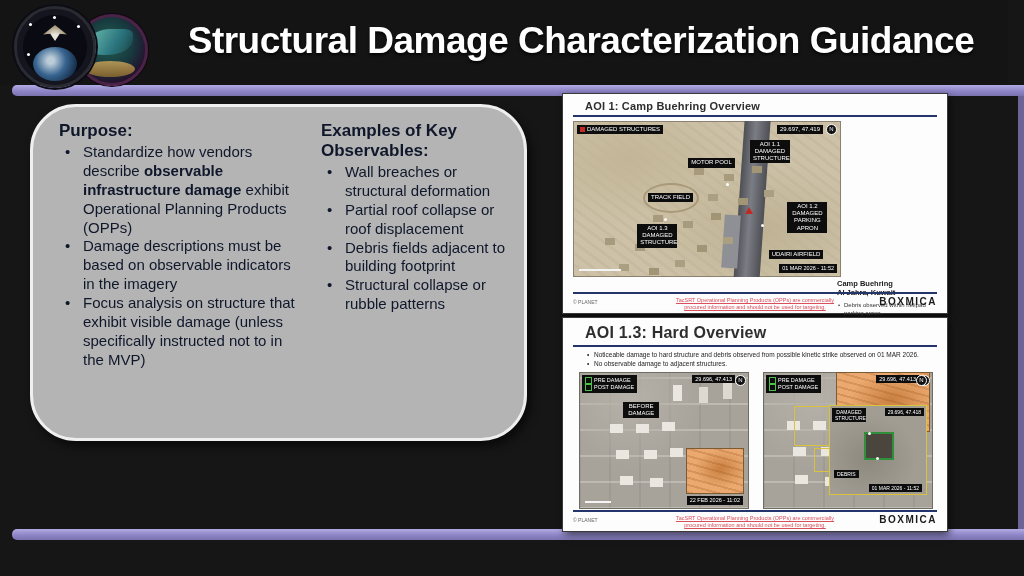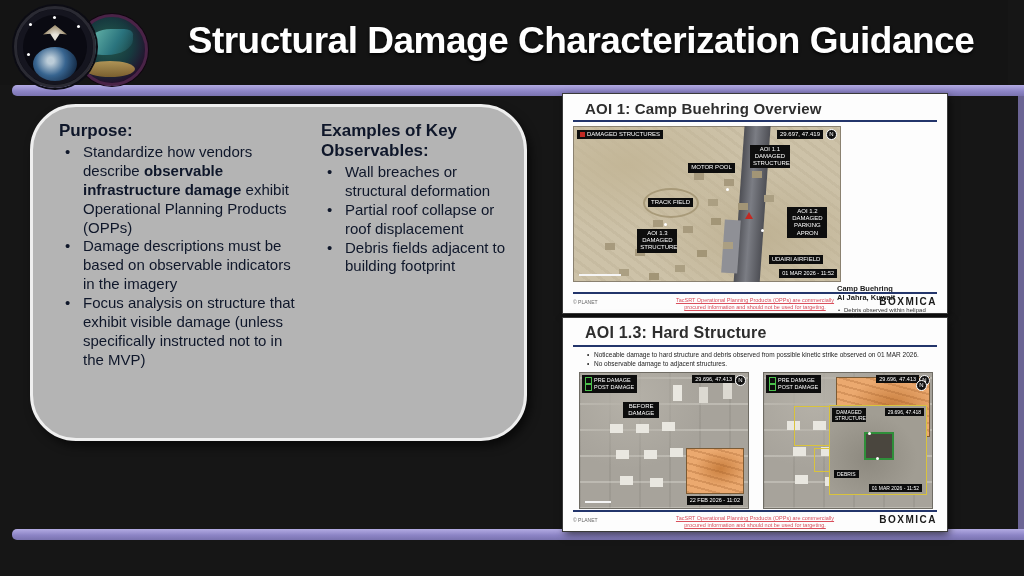--- a/index.html
+++ b/index.html
@@ -59,21 +59,21 @@
   .panel ul{list-style:none;margin:0;padding:0;font-size:15px;line-height:1.26;}
   .panel li{position:relative;padding-left:24px;margin:0;}
   .panel li::before{content:"•";position:absolute;left:6px;top:0;}
   .panel .b{font-weight:bold;}
 
   
   .mini{position:absolute;left:563px;width:384px;background:#fdfdfd;
     box-shadow:0 0 0 1px #3a3a3a,2px 3px 8px rgba(0,0,0,.7);box-sizing:border-box;padding:6px 10px 22px 10px;}
   .mini1{top:94px;height:219px;}
   .mini2{top:318px;height:213px;}
-  .mini-title{font-size:15px;color:#2e2e2e;font-weight:600;letter-spacing:.2px;padding-left:12px;}
+  .mini-title{font-size:11px;color:#2e2e2e;font-weight:600;letter-spacing:.2px;padding-left:12px;}
   .mini2 .mini-title{font-size:16px;}
   .mini-rule{height:0;border-bottom:2px solid #23356b;margin:3px 0 4px 0;}
   .mini-bullets{font-size:6.5px;color:#1c1c1c;margin:1px 0 2px 14px;line-height:1.35;}
   .mini-bullets div{position:relative;padding-left:7px;}
   .mini-bullets div::before{content:"•";position:absolute;left:0;top:0;}
 
   
   .map{position:relative;overflow:hidden;}
   .map1{
     width:268px;height:156px;float:left;
@@ -171,20 +171,21 @@
       <li>Damage descriptions must be based on observable indicators in the imagery</li>
       <li>Focus analysis on structure that exhibit visible damage (unless specifically instructed not to in the MVP)</li>
     </ul>
   </div>
   <div class="col2">
     <h3>Examples of Key Observables:</h3>
     <ul>
       <li>Wall breaches or structural deformation</li>
       <li>Partial roof collapse or roof displacement</li>
       <li>Debris fields adjacent to building footprint</li>
+      <li>Structural collapse or rubble patterns</li>
     </ul>
   </div>
 </div>
 
 <div class="mini mini1">
   <div class="mini-title">AOI 1: Camp Buehring Overview</div>
   <div class="mini-rule"></div>
 
   <div class="map map1">
     <div class="runway"></div>
@@ -233,21 +234,21 @@
     <div class="credit">© PLANET</div>
     <div class="disclaimer">
       <div>TacSRT Operational Planning Products (OPPs) are commercially</div>
       <div>procured information and should not be used for targeting.</div>
     </div>
     <div class="brand">BOXMICA</div>
   </div>
 </div>
 
 <div class="mini mini2">
-  <div class="mini-title">AOI 1.3: Hard Structure</div>
+  <div class="mini-title">AOI 1.3: Hard Overview</div>
   <div class="mini-rule"></div>
   <div class="mini-bullets">
     <div>Noticeable damage to hard structure and debris observed from possible kinetic strike observed on 01 MAR 2026.</div>
     <div>No observable damage to adjacent structures.</div>
   </div>
 
   <div class="imgrow">
 
     <div class="map map2">
       <div class="bld" style="left:18%;top:38%;box-shadow:26px 0 0 #e9e7e0,52px -2px 0 #e9e7e0,6px 26px 0 #e9e7e0,34px 26px 0 #e9e7e0,60px 24px 0 #e9e7e0,10px 52px 0 #e9e7e0,40px 54px 0 #e9e7e0;"></div>

